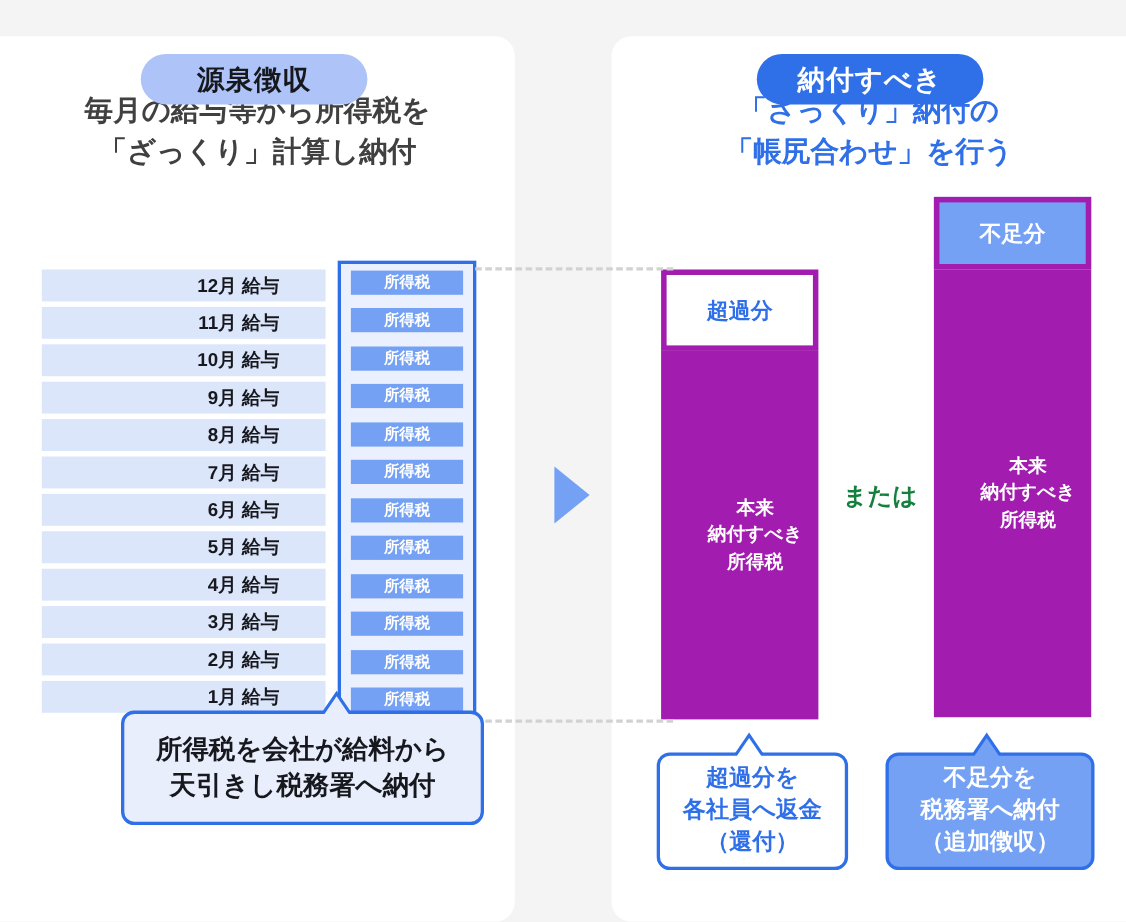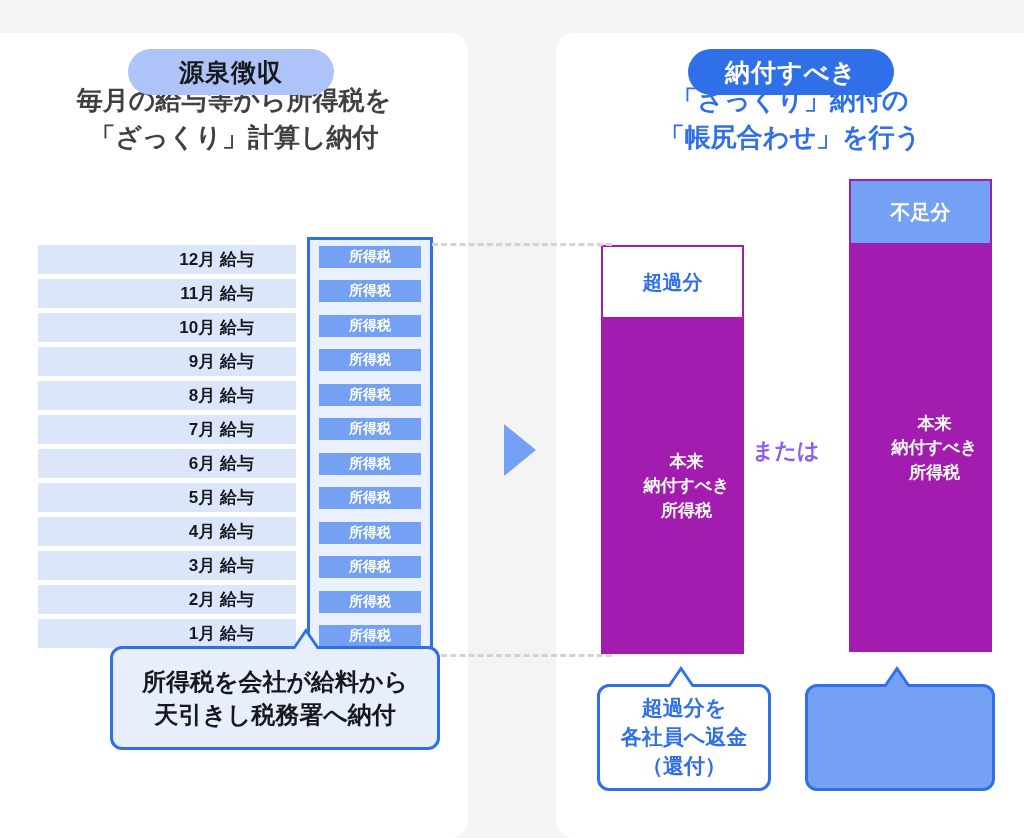--- a/index.html
+++ b/index.html
@@ -156,32 +156,32 @@
     display: flex; align-items: center; justify-content: center;
     text-align: center;
     font-size: 17px; font-weight: bold;
     line-height: 1.45;
     white-space: pre-line;
     padding-left: 28px;
   }
   .seg-adjust {
     display: flex; align-items: center; justify-content: center;
     font-size: 20px; font-weight: bold;
-    border: 2px solid #a21caf;
+    border: 5px solid #a21caf;
   }
   #seg-excess  { height: 74px; background: #ffffff; color: #2f6fe8; }
   #seg-shortage{ height: 66px; background: #74a1f4; color: #ffffff; }
   #seg-base-left  { height: 335px; }
   #seg-base-right { height: 407px; }
 
   #label-or {
     position: absolute;
     left: 752px; top: 436px; width: 96px;
-    text-align: left;
-    font-size: 22px; font-weight: bold; color: #8b5cf6;
+    text-align: center;
+    font-size: 22px; font-weight: bold; color: #15803d;
     z-index: 4;
   }
 </style>
 </head>
 <body>
 
 <div class="card" id="card-left"></div>
 <div class="card" id="card-right"></div>
 
 <div class="pill" id="pill-left">源泉徴収</div>
@@ -254,13 +254,16 @@
   <span class="tail"></span>
   <span class="tail-in"></span>
   <span style="white-space:pre-line">超過分を
 各社員へ返金
 （還付）</span>
 </div>
 
 <div class="callout" id="callout-additional">
   <span class="tail"></span>
   <span class="tail-in"></span>
+  <span style="white-space:pre-line">不足分を
+税務署へ納付
+（追加徴収）</span>
 </div>
 
 </body></html>

